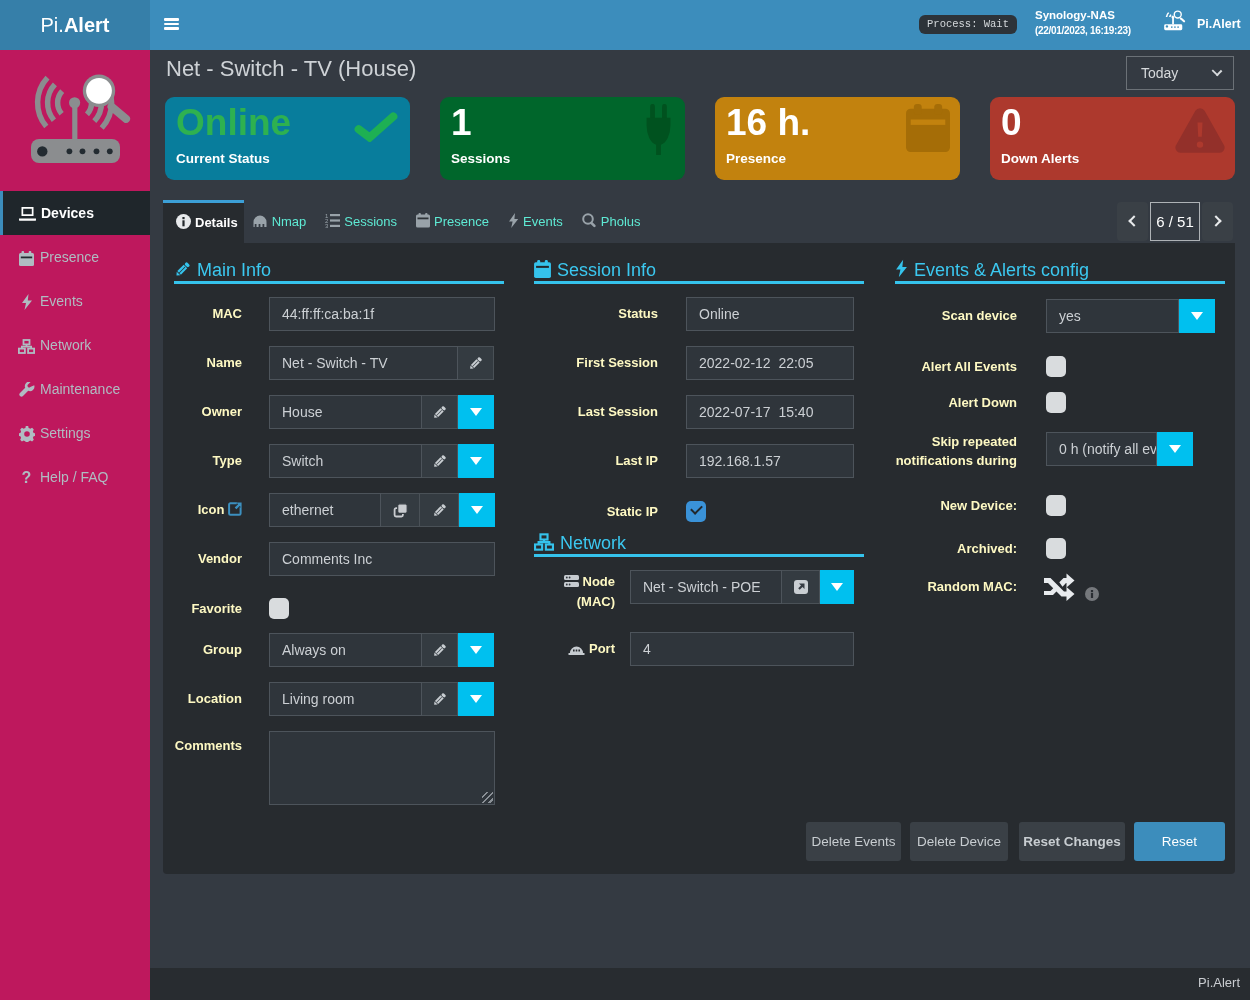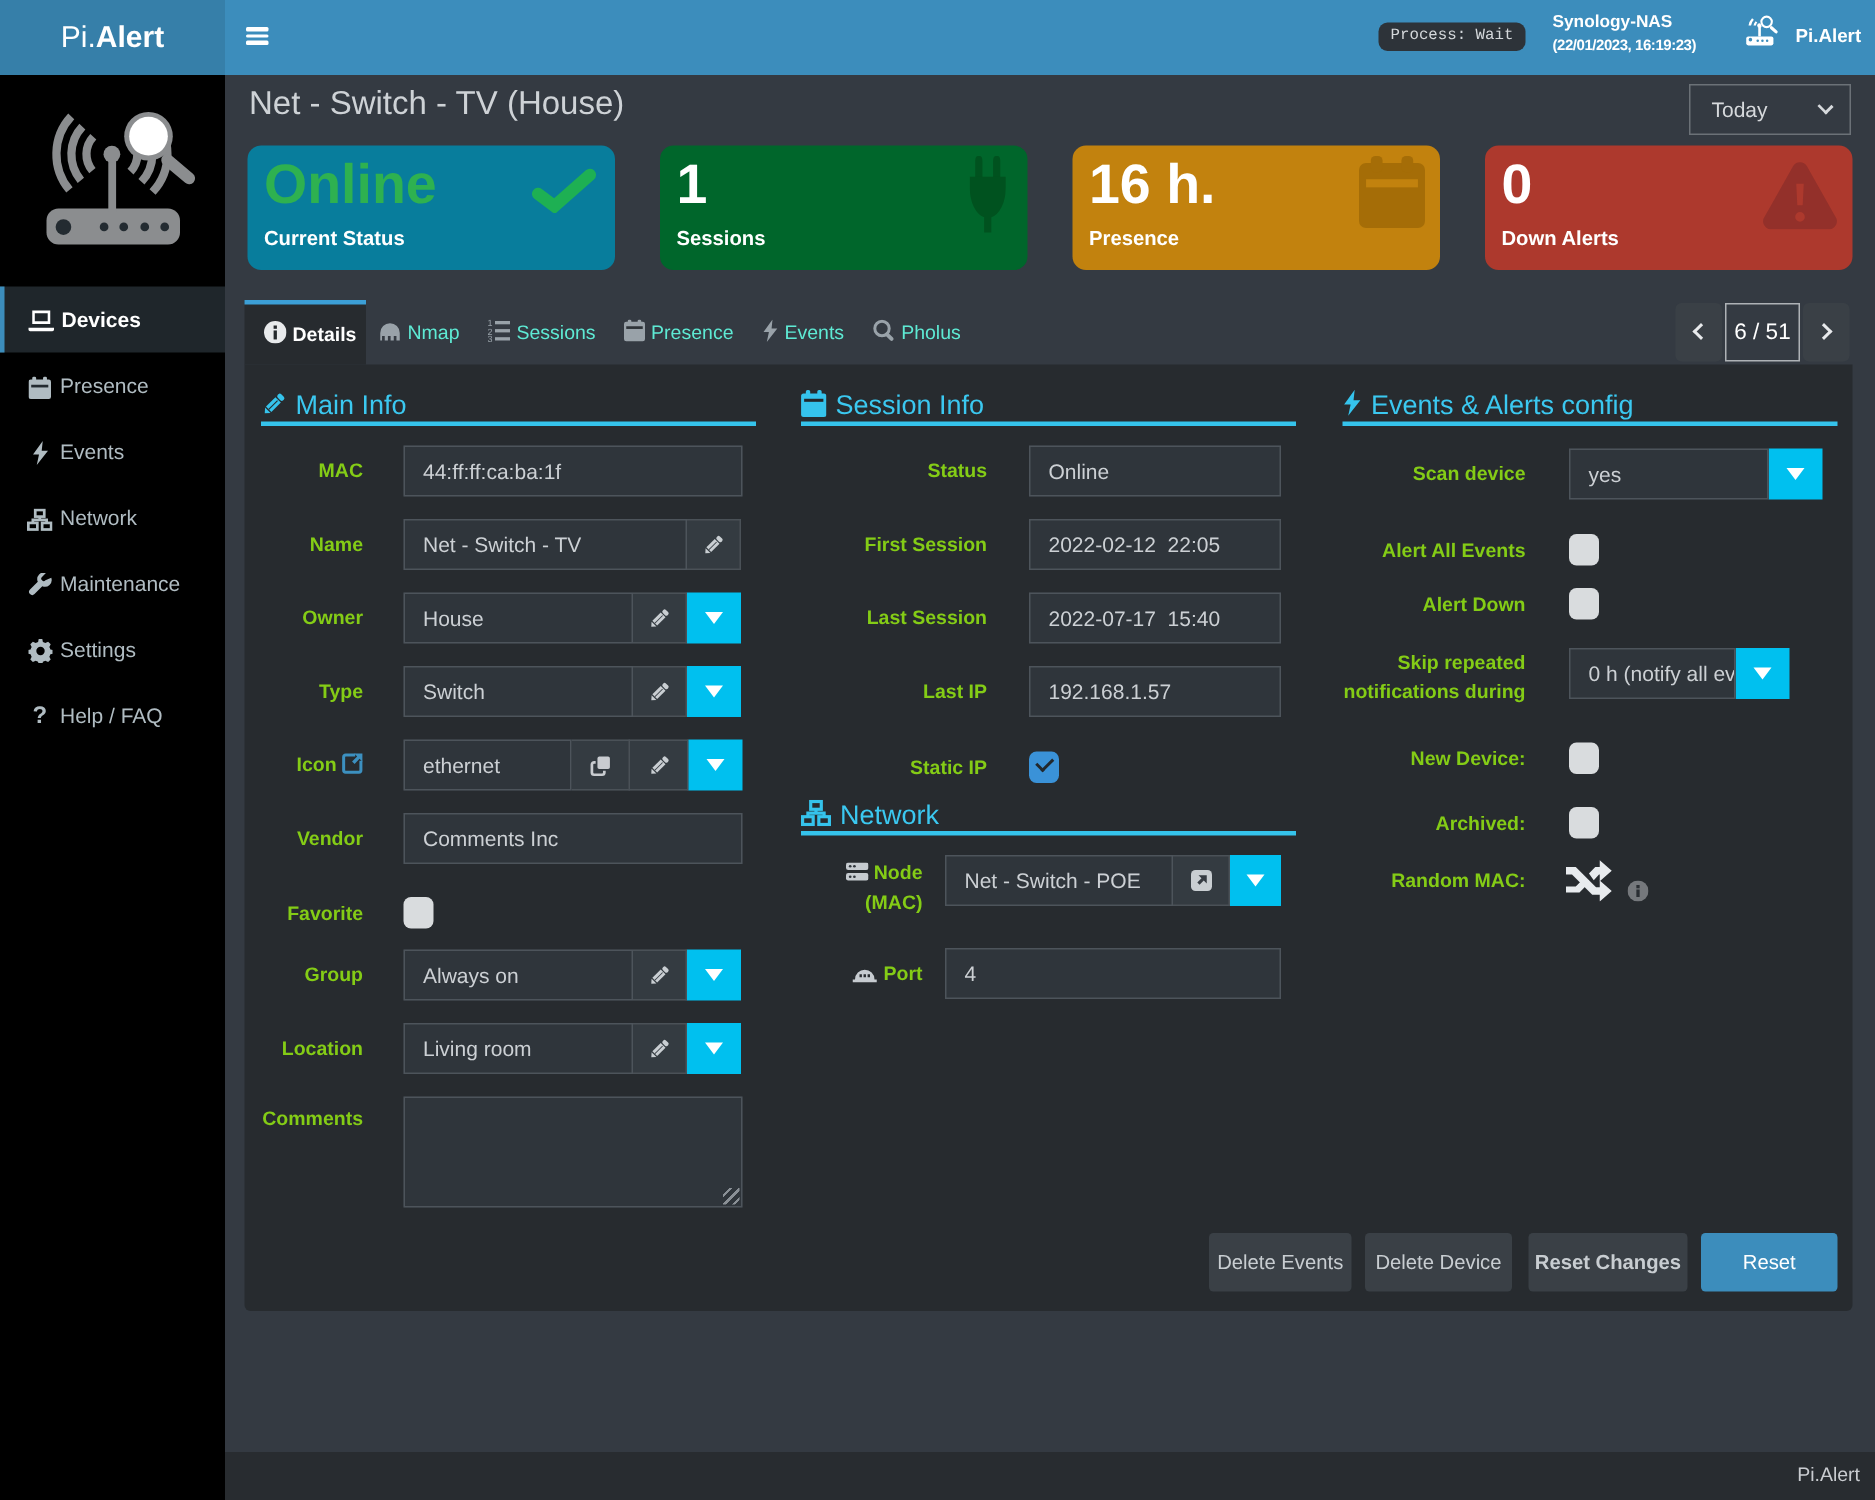--- a/index.html
+++ b/index.html
@@ -12,21 +12,21 @@
 #logo b { font-weight:bold; }
 #hamb { position:absolute; left:164px; top:18px; width:15px; height:13px; }
 #hamb div { height:2.8px; background:#fff; margin-bottom:1.9px; border-radius:1px; }
 #procbadge { position:absolute; left:919px; top:15px; width:98px; height:19px; white-space:nowrap; background:#2d3339; border-radius:6px; color:#d4d8db; font-family:"Liberation Mono", monospace; font-size:10.5px; text-align:center; line-height:19px; }
 #nastext { position:absolute; left:1035px; top:8px; color:#fff; font-size:11.5px; font-weight:bold; line-height:15px; }
 #nastext .l2 { font-size:10px; letter-spacing:-0.3px; }
 #navlogo { position:absolute; left:1162px; top:9px; }
 #navpialert { position:absolute; left:1197px; top:17px; color:#fff; font-size:12.5px; font-weight:bold; }
 
 
-#sidebar { position:absolute; left:0; top:50px; width:150px; height:950px; background:#000000; }
+#sidebar { position:absolute; left:0; top:50px; width:150px; height:950px; background:#be185d; }
 #sidelogo { position:absolute; left:18px; top:10px; }
 #menu { position:absolute; top:141px; left:0; width:150px; list-style:none; }
 #menu li { height:44px; line-height:44px; color:#b0bcc2; font-size:14px; position:relative; }
 #menu li .mi { display:inline-block; width:19px; margin-left:17px; margin-right:4px; vertical-align:middle; text-align:center; }
 #menu li.active { background:#1f262b; color:#fff; font-weight:bold; border-left:3px solid #3c8dbc; }
 #menu li.active .mi { margin-left:15px; }
 #menu svg { vertical-align:-3px; }
 
 
 #content { position:absolute; left:150px; top:50px; width:1100px; height:918px; }
@@ -53,21 +53,21 @@
 #pag-next .chev { left:10px; transform:rotate(-45deg); }
 
 
 #panel { position:absolute; left:13px; top:193px; width:1072px; height:631px; background:#272b2f; border-radius:0 0 4px 4px; }
 .col { position:absolute; top:0; width:330px; }
 #col1 { left:11px; } #col2 { left:371px; } #col3 { left:732px; }
 .sechead { position:absolute; left:0; top:14px; width:330px; height:27px; line-height:26px; color:#3bc8f0; font-size:18px; border-bottom:3px solid #35c3ec; }
 .sechead svg { vertical-align:-2px; margin-right:6px; }
 
 .frow { position:absolute; left:0; width:330px; height:34px; }
-.frow .flab { position:absolute; left:0; top:0; width:68px; height:34px; line-height:34px; text-align:right; color:#84cc16; font-weight:bold; font-size:13px; }
+.frow .flab { position:absolute; left:0; top:0; width:68px; height:34px; line-height:34px; text-align:right; color:#fef9c3; font-weight:bold; font-size:13px; }
 .inp { position:absolute; top:0; height:34px; background:#2f353b; border:1px solid #4d545b; color:#ccd0d4; font-size:14px; line-height:32px; padding-left:12px; }
 .igroup { position:absolute; top:0; height:34px; display:flex; }
 .igroup .inp { position:relative; flex:none; }
 .btn-flat { width:36px; height:34px; background:#343b41; border:1px solid #4a5157; border-left:none; display:flex; align-items:center; justify-content:center; }
 .btn-cyan { width:36px; height:34px; background:#00c0ef; display:flex; align-items:center; justify-content:center; }
 .btn-cyan .tri { width:0; height:0; border-left:6.5px solid transparent; border-right:6.5px solid transparent; border-top:8px solid #fff; }
 .cbox { position:absolute; width:20px; height:21px; background:#d9dcde; border-radius:5px; }
 .cbox.checked { background:#3a92d8; }
 .cbox.checked:after { content:""; position:absolute; left:5px; top:4px; width:9px; height:5px; border-left:2.5px solid #22282d; border-bottom:2.5px solid #22282d; transform:rotate(-45deg); }
 

